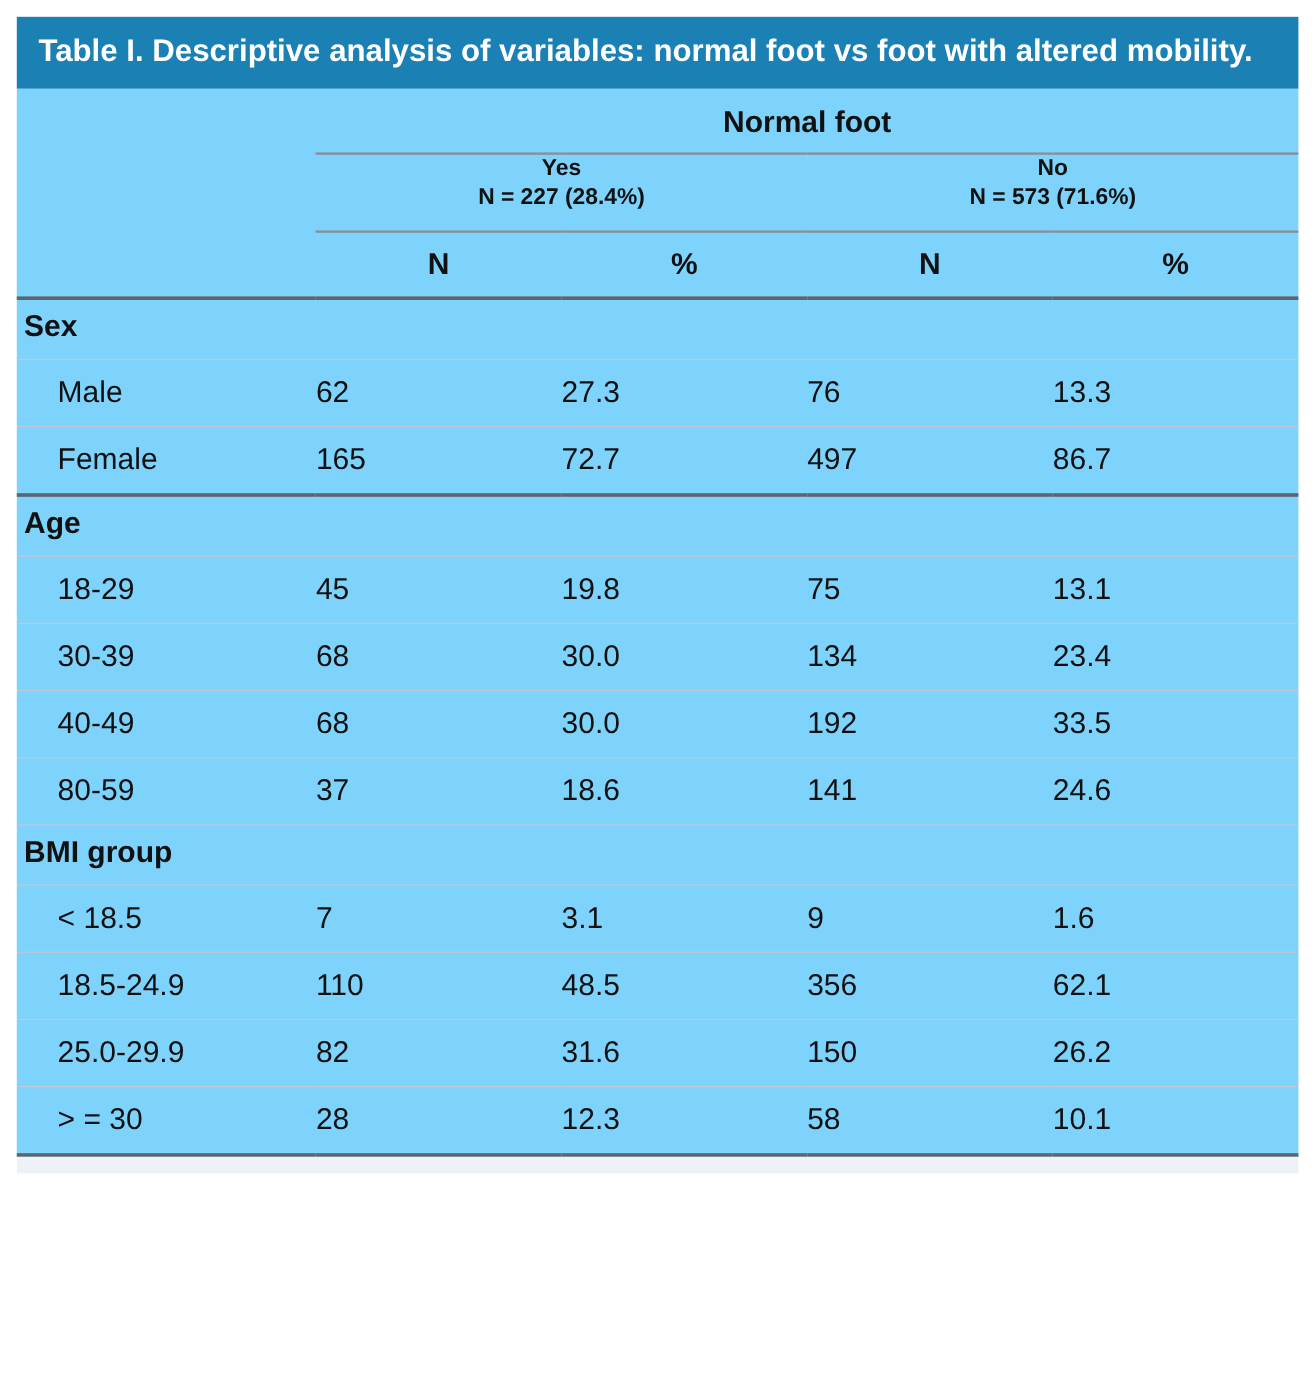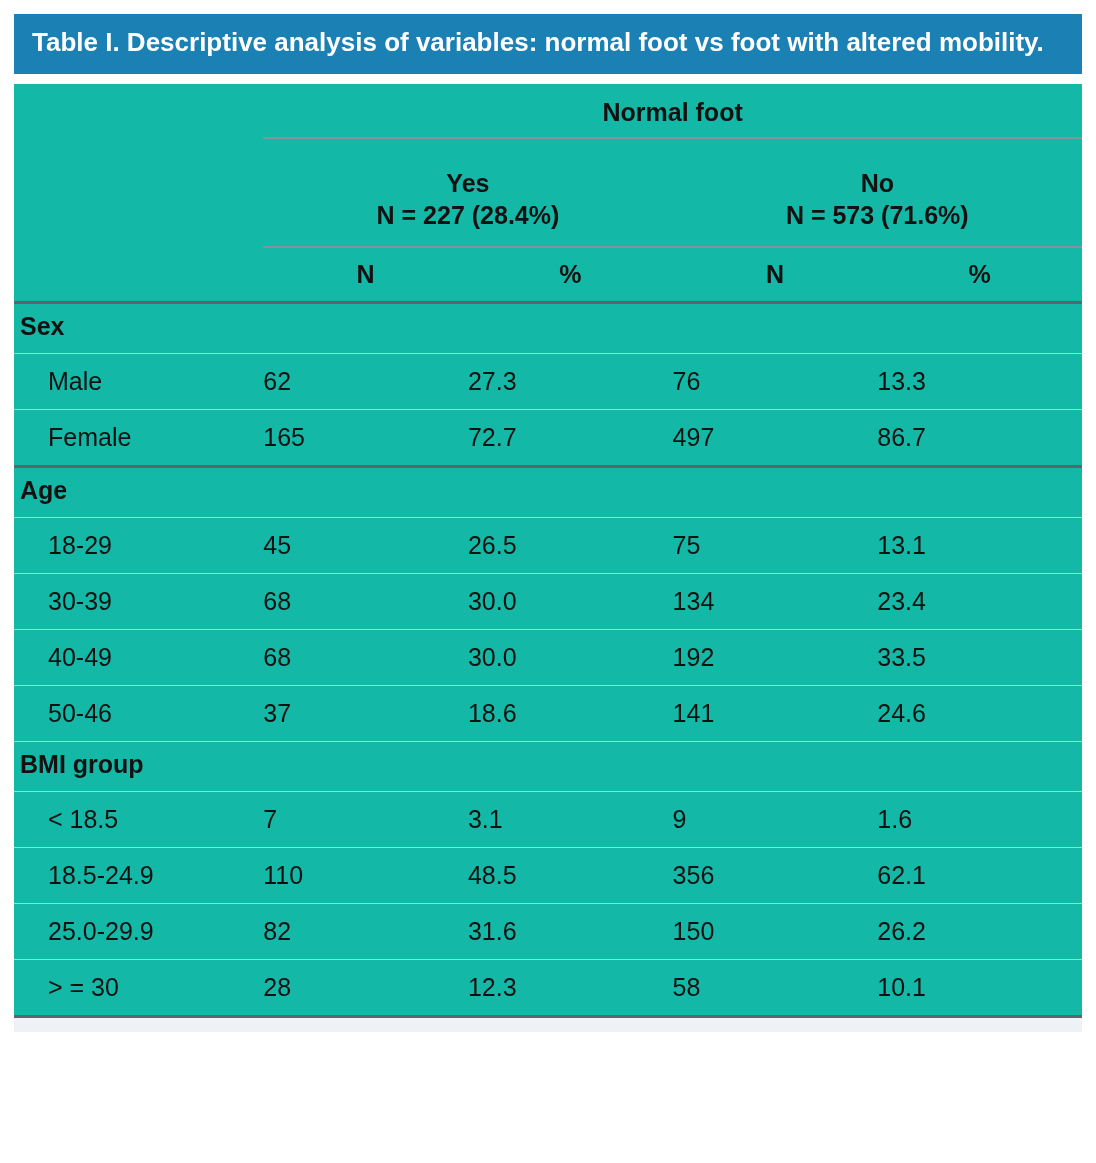--- a/index.html
+++ b/index.html
@@ -23,23 +23,22 @@
     color: #ffffff;
     font-weight: bold;
     font-size: 26px;
     line-height: 1.33;
     padding: 11px 18px 14px 18px;
     box-sizing: border-box;
   }
   table {
     width: 100%;
     border-collapse: collapse;
-    background: #14b8a6;
+    background: #7dd3fc;
     table-layout: fixed;
-    margin-top: 10px;
   }
   col.c-label { width: 23.5%; }
   col.c-n1 { width: 19.3%; }
   col.c-p1 { width: 19.3%; }
   col.c-n2 { width: 19.3%; }
   col.c-p2 { width: 19.3%; }
 
   td, th {
     padding: 0;
     font-size: 25px;
@@ -53,23 +52,23 @@
     font-size: 25px;
     padding: 14px 0 10px 0;
     border-bottom: 2px solid #8a9099;
   }
   .hdr-spacer {
     border: none;
   }
   .hdr-sub {
     text-align: center;
     font-weight: bold;
-    font-size: 25px;
+    font-size: 19px;
     line-height: 1.3;
-    padding: 28px 0 14px 0;
+    padding: 0 0 14px 0;
     border-bottom: 2px solid #8a9099;
   }
   .hdr-unit {
     text-align: center;
     font-weight: bold;
     font-size: 25px;
     padding: 12px 0 12px 0;
     border-bottom: 3px solid #5d646d;
   }
   .sec-row td {
@@ -166,40 +165,40 @@
         <tr class="sec-row">
           <td>Age</td>
           <td></td>
           <td></td>
           <td></td>
           <td></td>
         </tr>
         <tr class="data-row">
           <td class="label">18-29</td>
           <td class="num">45</td>
-          <td class="num">26.5</td>
+          <td class="num">19.8</td>
           <td class="num">75</td>
           <td class="num">13.1</td>
         </tr>
         <tr class="data-row">
           <td class="label">30-39</td>
           <td class="num">68</td>
           <td class="num">30.0</td>
           <td class="num">134</td>
           <td class="num">23.4</td>
         </tr>
         <tr class="data-row">
           <td class="label">40-49</td>
           <td class="num">68</td>
           <td class="num">30.0</td>
           <td class="num">192</td>
           <td class="num">33.5</td>
         </tr>
         <tr class="data-row">
-          <td class="label">50-46</td>
+          <td class="label">80-59</td>
           <td class="num">37</td>
           <td class="num">18.6</td>
           <td class="num">141</td>
           <td class="num">24.6</td>
         </tr>
         <tr class="sec-row">
           <td>BMI group</td>
           <td></td>
           <td></td>
           <td></td>

